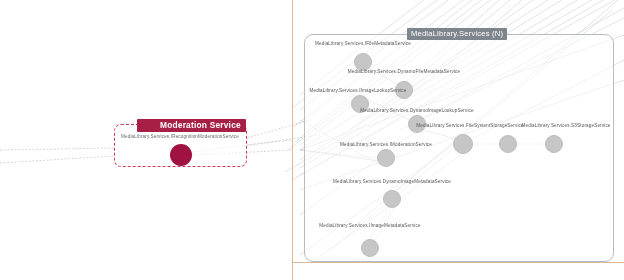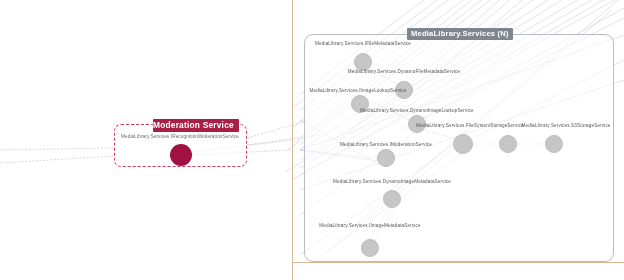--- a/index.html
+++ b/index.html
@@ -49,21 +49,21 @@
     border: 1px solid #b8bcc2;
     border-radius: 9px;
     background: rgba(255,255,255,0.55);
     box-sizing: border-box;
   }
   #group-title {
     position: absolute;
     left: 407px;
     top: 28px;
     font-size: 7.6px;
-    font-weight: bold;
+    font-weight: normal;
     color: #ffffff;
     background: #7f858d;
     padding: 1px 4px 2px 4px;
     letter-spacing: 0.2px;
     white-space: nowrap;
     border-radius: 1px;
   }
   
   #mod-box {
     position: absolute;
@@ -77,25 +77,24 @@
     box-sizing: border-box;
   }
   #mod-title {
     position: absolute;
     left: 137px;
     top: 119px;
     font-size: 8.4px;
     font-weight: bold;
     color: #ffffff;
     background: #a81f45;
-    padding: 1px 5px 2px 0;
+    padding: 1px 5px 2px 23px;
     white-space: nowrap;
     letter-spacing: 0.2px;
     border-radius: 1px;
-    margin-left: 16px;
   }
   #mod-label {
     position: absolute;
     left: 180px;
     top: 134px;
     font-size: 4.6px;
     color: #6a6a70;
     white-space: nowrap;
     transform: translate(-50%, 0);
     letter-spacing: 0.15px;

